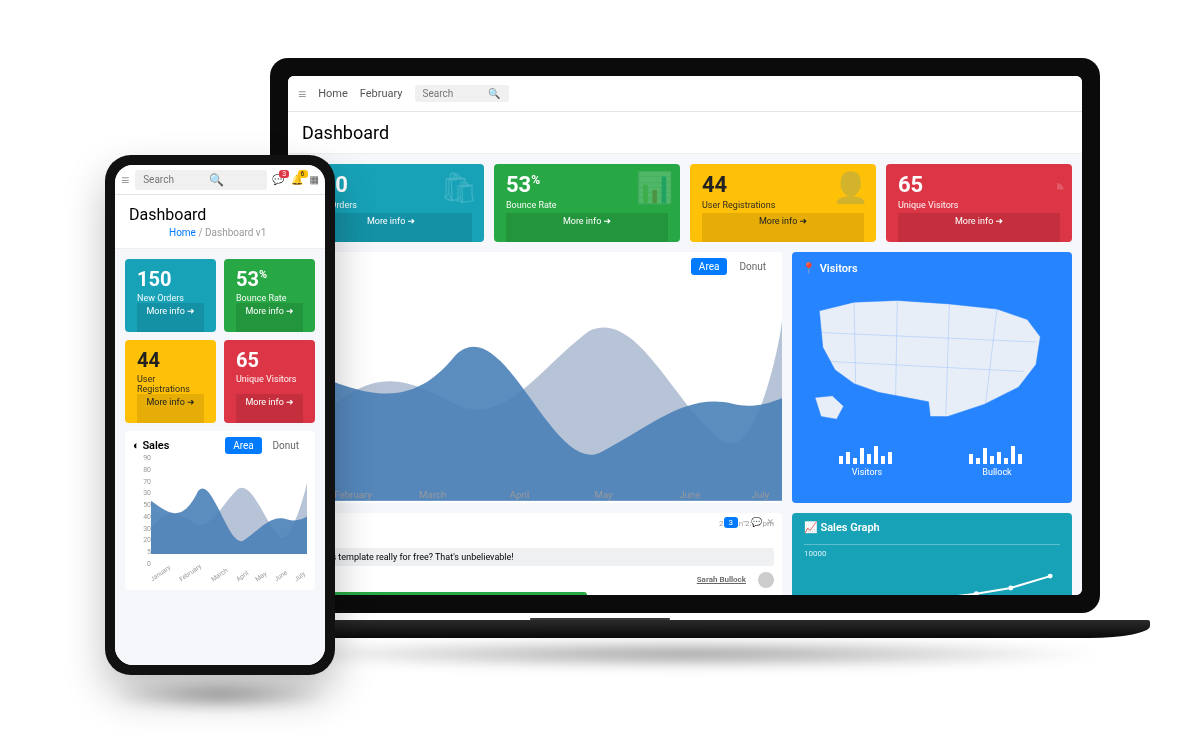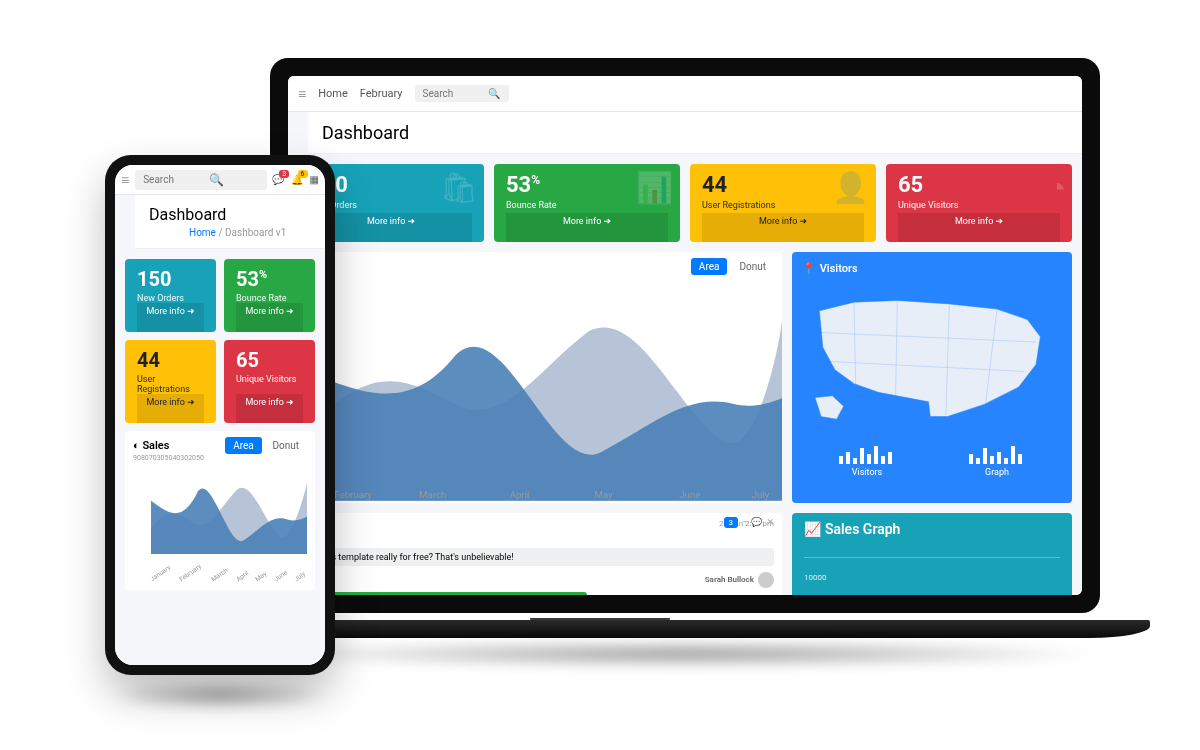--- a/index.html
+++ b/index.html
@@ -17,21 +17,21 @@
 .phone-screen { width:100%; height:100%; background:#f5f7fa; border-radius:18px; overflow:hidden; display:flex; flex-direction:column; }
 .phone-shadow { position:absolute; left:110px; top:680px; width:220px; height:30px; background:radial-gradient(ellipse at center, rgba(0,0,0,.35), rgba(0,0,0,0) 70%); filter:blur(6px); }
 
 
 .navbar { background:#fff; border-bottom:1px solid #e5e5e5; height:36px; display:flex; align-items:center; padding:0 10px; gap:12px; font-size:11px; color:#555; }
 .navbar .burger { font-size:14px; color:#999; }
 .navbar .link { color:#555; }
 .navbar .search-box { background:#f0f0f0; border-radius:3px; padding:3px 8px; display:flex; align-items:center; gap:6px; font-size:10px; color:#888; }
 .navbar .search-box input { border:none; background:transparent; outline:none; font-size:10px; width:60px; }
 
-.page-header { background:#fff; padding:10px 14px; border-bottom:1px solid #eee;margin-left:20px; }
+.page-header { background:#fff; padding:10px 14px; border-bottom:1px solid #eee; }
 .page-title { font-size:18px; font-weight:400; }
 .breadcrumb { font-size:10px; color:#999; margin-top:3px;padding-left:40px; }
 .breadcrumb .home { color:#007bff; }
 
 .content { flex:1; padding:10px; overflow:hidden; background:#f5f7fa; }
 
 
 .stats-row { display:flex; gap:10px; }
 .stat-box { flex:1; border-radius:4px; color:#fff; padding:10px 12px 0; position:relative; overflow:hidden; min-height:78px; display:flex; flex-direction:column; }
 .stat-box.teal { background:#17a2b8; }
@@ -59,40 +59,40 @@
 .sparkline-row { display:flex; justify-content:space-around; text-align:center; font-size:9px; margin-top:4px; }
 .sparkline-row svg { display:block; margin:0 auto 3px; }
 
 
 .bottom-row { display:flex; gap:10px; margin-top:10px; }
 .chat-card { background:#fff; border-radius:4px; flex:1; font-size:9px; padding:6px 8px; position:relative; min-height:90px; }
 .chat-badge { position:absolute; right:8px; top:4px; display:flex; align-items:center; gap:4px; }
 .chat-badge .count { background:#007bff; color:#fff; font-size:8px; padding:1px 5px; border-radius:3px; }
 .chat-msg { background:#eef0f2; border-radius:3px; padding:4px 6px; margin:20px 0 6px; }
 .chat-time { text-align:right; color:#999; font-size:8px; }
-.chat-sender { text-align:right; font-size:8px; color:#666; font-weight:600; display:flex; align-items:center; justify-content:flex-end; gap:4px; }
+.chat-sender { text-align:right; font-size:8px; color:#666; font-weight:600; display:flex; align-items:center; justify-content:flex-end; gap:12px;text-decoration:underline; }
 .avatar { width:16px; height:16px; border-radius:50%; background:#ccc; display:inline-block; }
 .progress-bar { height:8px; background:#28a745; width:60%; border-radius:3px; margin:4px 0; }
 
 .sales-graph-card { background:#17a2b8; color:#fff; border-radius:4px; flex:0 0 280px; padding:8px 12px; }
-.sales-graph-card .title { font-size:14px; font-weight:600; border-bottom:1px solid rgba(255,255,255,.3); padding-bottom:20px; margin-bottom:15px; }
+.sales-graph-card .title { font-size:11px; font-weight:600; border-bottom:1px solid rgba(255,255,255,.3); padding-bottom:10px; margin-bottom:4px; }
 .sg-axis { font-size:8px; opacity:.85; }
 
 
 .phone .navbar { height:30px; font-size:10px; gap:6px; padding:0 6px; }
 .phone .navbar .right-icons { margin-left:auto; display:flex; gap:6px; align-items:center; }
 .phone .page-title { font-size:16px; }
 .phone-stats { display:grid; grid-template-columns:1fr 1fr; gap:8px; }
 .phone-stats .stat-box { min-height:70px; }
 .phone-stats .stat-value { font-size:20px; }
 .phone .sales-card { background:#fff; border-radius:4px; margin-top:8px; padding:6px 8px; }
 .phone .sales-card-head { display:flex; align-items:center; font-size:11px; font-weight:600; }
 .phone .sales-card-head .tabs { margin-left:auto; }
 .phone .chart-wrap { height:130px; position:relative; }
-.phone .y-axis { position:absolute; left:0; top:0; bottom:16px; width:18px; display:flex; justify-content:space-between; font-size:7px; color:#999; text-align:right; }
+.phone .y-axis { position:absolute; left:0; top:0; bottom:16px; width:18px; display:flex; flex-direction:column; justify-content:space-between; font-size:7px; color:#999; text-align:right; }
 .phone .x-axis { position:absolute; left:18px; right:0; bottom:0; display:flex; justify-content:space-between; font-size:6.5px; color:#999; transform:rotate(0); }
 .phone .x-axis span { transform:rotate(-35deg); transform-origin:left; }
 
 .icon-badge { position:relative; }
 .icon-badge .b { position:absolute; top:-4px; right:-4px; background:#dc3545; color:#fff; font-size:7px; padding:0 3px; border-radius:3px; }
 .icon-badge .b.y { background:#ffc107; color:#222; }
 </style>
 </head>
 <body>
 
@@ -202,21 +202,21 @@
                     <rect x="2" y="10" width="4" height="10"></rect>
                     <rect x="9" y="14" width="4" height="6"></rect>
                     <rect x="16" y="4" width="4" height="16"></rect>
                     <rect x="23" y="12" width="4" height="8"></rect>
                     <rect x="30" y="8" width="4" height="12"></rect>
                     <rect x="37" y="14" width="4" height="6"></rect>
                     <rect x="44" y="2" width="4" height="18"></rect>
                     <rect x="51" y="10" width="4" height="10"></rect>
                   </g>
                 </svg>
-              <span>Graph</span>
+              <span>Bullock</span>
             </div>
           </div>
         </div>
       </div>
 
       <div class="bottom-row">
         <div class="chat-card">
           <div class="chat-badge">
             <span class="count">3</span>
             <span style="color:#aaa">−</span>

